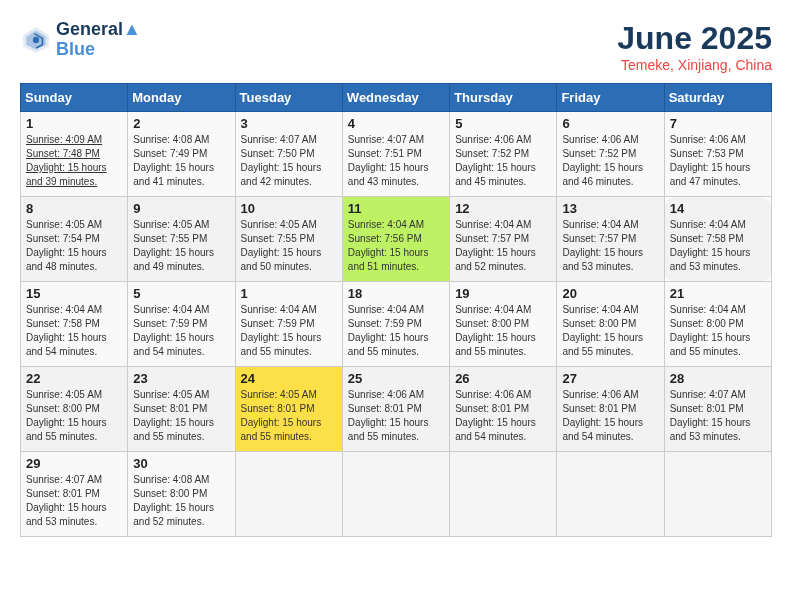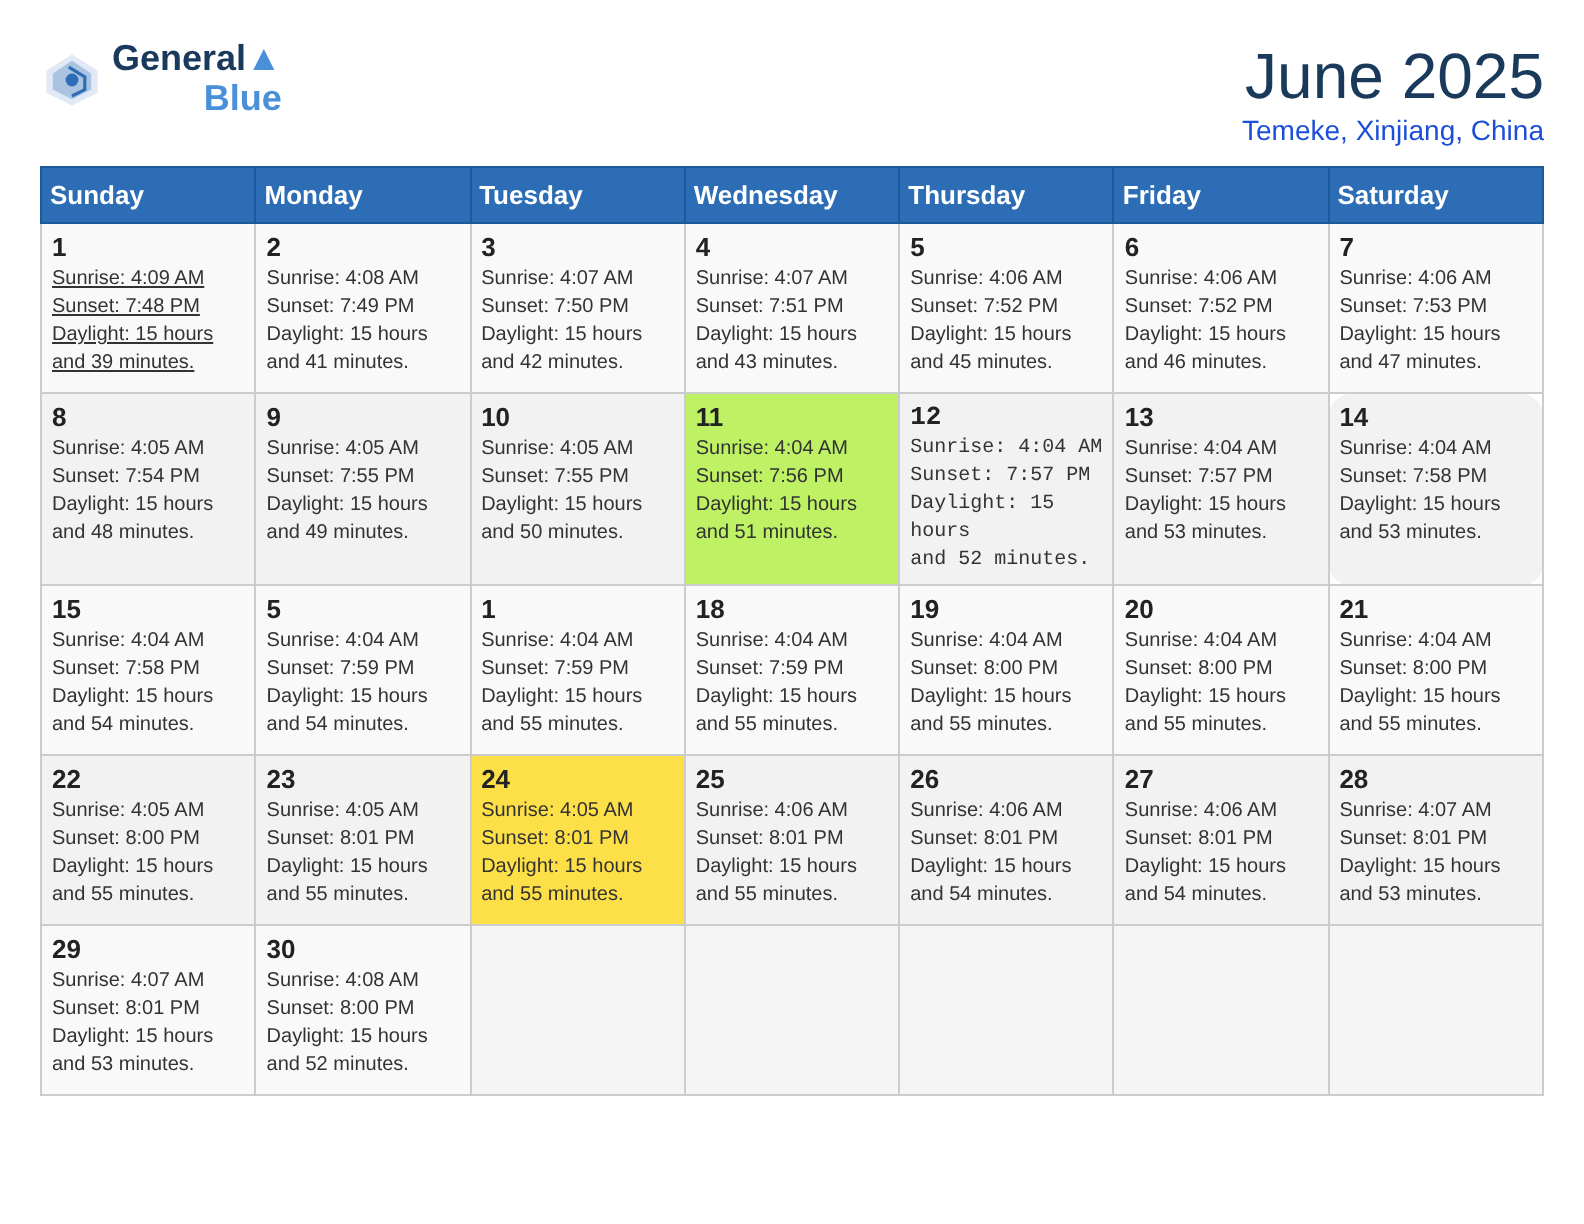--- a/index.html
+++ b/index.html
@@ -19,40 +19,39 @@
     .logo {
       display: flex;
       align-items: center;
       gap: 4px;
     }
     .logo-text {
       font-size: 18px;
       font-weight: bold;
       color: #1a3a5c;
       line-height: 1.1;
-      text-align: right;
     }
     .logo-text span {
       color: #4a90d9;
     }
     .logo-icon {
       width: 32px;
       height: 32px;
     }
     .title-area {
       text-align: right;
     }
     .month-title {
       font-size: 32px;
-      font-weight: normal;
+      font-weight: bold;
       color: #1a3a5c;
     }
     .location-title {
       font-size: 14px;
-      color: #1d4ed8;
+      color: #ef4444;
     }
     table {
       width: 100%;
       border-collapse: collapse;
       table-layout: fixed;
     }
     th {
       background: #2d6db5;
       color: white;
       padding: 6px 4px;
@@ -204,21 +203,21 @@
 Daylight: 15 hours
 and 50 minutes.</div>
         </td>
         <td style="background-color: #bef264; margin-top: 27px;">
           <span class="day-num">11</span>
           <div class="day-info" style="white-space: pre-line;">Sunrise: 4:04 AM
 Sunset: 7:56 PM
 Daylight: 15 hours
 and 51 minutes.</div>
         </td>
-        <td style="background-color: rgb(242, 242, 242); font-family: Liberation Mono, monospace;">
+        <td style="background-color: rgb(242, 242, 242);">
           <span class="day-num">12</span>
           <div class="day-info" style="white-space: pre-line;">Sunrise: 4:04 AM
 Sunset: 7:57 PM
 Daylight: 15 hours
 and 52 minutes.</div>
         </td>
         <td style="background-color: rgb(242, 242, 242);">
           <span class="day-num">13</span>
           <div class="day-info" style="white-space: pre-line;">Sunrise: 4:04 AM
 Sunset: 7:57 PM

